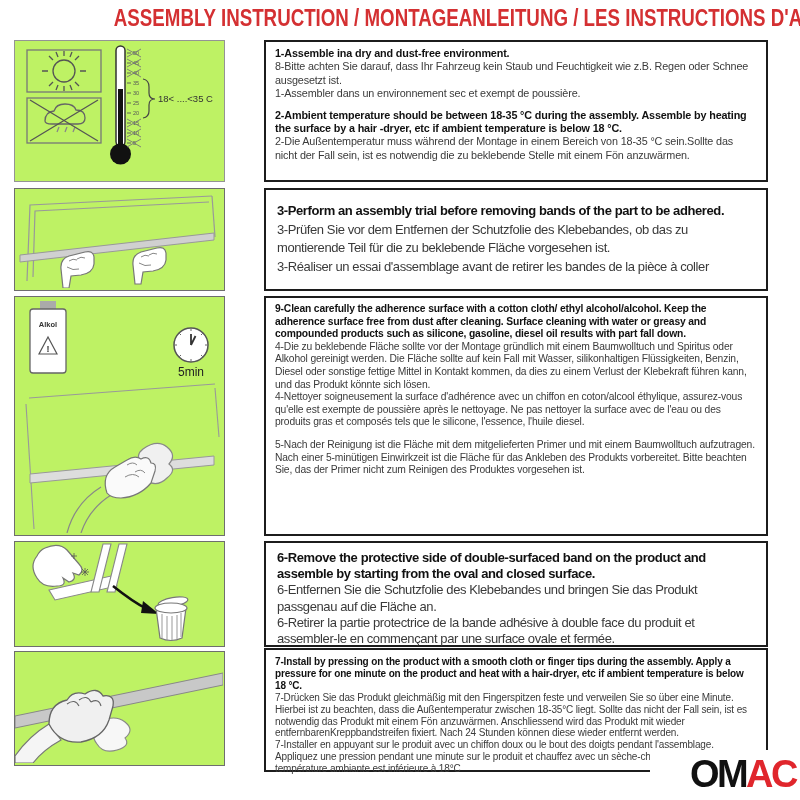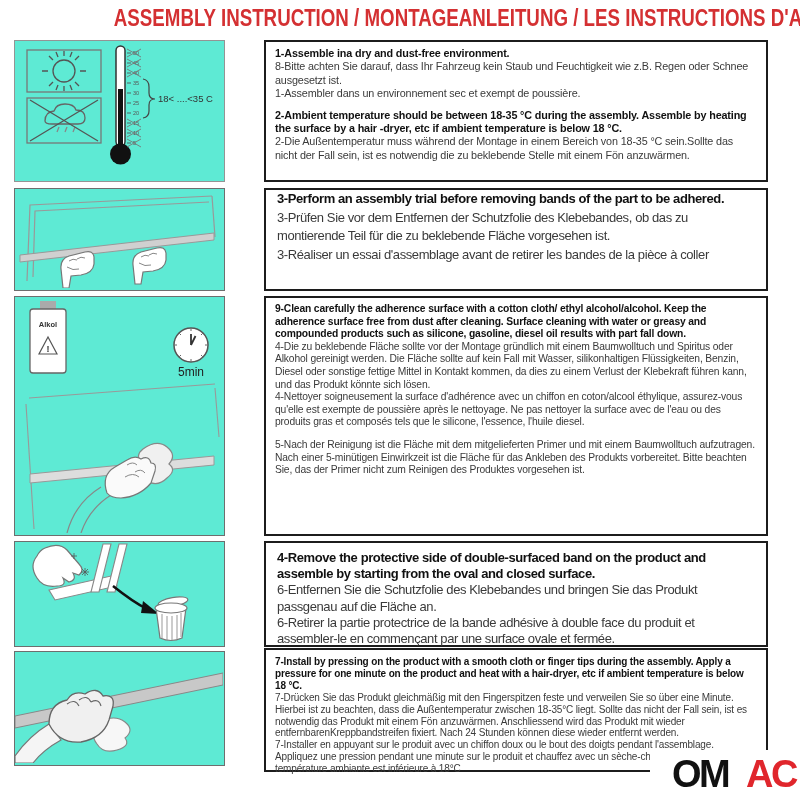--- a/index.html
+++ b/index.html
@@ -1,47 +1,47 @@
 <!DOCTYPE html>
 <html><head>
 <meta charset="utf-8">
 <style>
   html,body{margin:0;padding:0;background:#fff;}
   .sheet{position:relative;width:800px;height:800px;background:#fff;overflow:hidden;
          font-family:"Liberation Sans",sans-serif;color:#2b2b2b;}
   .title-wrap{position:absolute;top:4px;left:0;width:800px;text-align:center;}
   .title{display:inline-block;white-space:nowrap;font-size:24px;font-weight:bold;
          color:#d43032;transform:scaleX(0.78);transform-origin:center;letter-spacing:0px;}
-  .lp{position:absolute;left:14px;width:211px;background:#5eead4;box-sizing:border-box;
+  .lp{position:absolute;left:14px;width:211px;background:#bef264;box-sizing:border-box;
       border:1.5px solid #6e6e6e;}
   .lp.gray{border-color:#949494;}
   .rp{position:absolute;left:232px;width:504px;background:#fff;box-sizing:border-box;
       border:2px solid #1c1c1c;padding:5px 9px 0 9px;margin-left:32px;}
   .rp p{margin:0;letter-spacing:-0.15px;}
   .en{font-weight:bold;color:#111;}
   .de,.fr{color:#3a3a3a;}
   .gap8{height:8px;} .gap10{height:10px;}
   #rp1{top:40px;height:142px;font-size:10.8px;line-height:13.4px;}
-  #rp2{top:188px;height:103px;font-size:13px;line-height:18.6px;padding-top:0;padding-left:11px;}
+  #rp2{top:188px;height:103px;font-size:13px;line-height:18.6px;padding-top:12px;padding-left:11px;}
   #rp2 p{letter-spacing:-0.4px;}
   #rp3{top:296px;height:240px;font-size:10.3px;line-height:12.6px;}
   #rp4{top:541px;height:106px;font-size:13px;line-height:16.2px;padding-top:7px;padding-left:11px;}
   #rp4 p{letter-spacing:-0.4px;}
   #rp5{top:648px;height:124px;font-size:10px;line-height:11.9px;padding-top:6px;}
   #lp1{top:40px;height:142px;}
   #lp2{top:188px;height:103px;}
   #lp3{top:296px;height:240px;}
   #lp4{top:541px;height:106px;}
   #lp5{top:651px;height:115px;}
   svg{display:block;}
   svg text{font-family:"Liberation Sans",sans-serif;}
   .logo{position:absolute;left:650px;top:750px;width:150px;height:48px;background:#fff;
         display:flex;align-items:center;justify-content:flex-end;padding-right:4px;
         box-sizing:border-box;z-index:5;}
-  .logo span{font-size:38px;font-weight:bold;letter-spacing:-2.5px;line-height:38px;margin-left:18px;}
+  .logo span{font-size:38px;font-weight:bold;letter-spacing:-2.5px;line-height:38px;}
   .logo .lb{color:#111;} .logo .lr{color:#e0262c;}
 </style>
 </head>
 <body>
 
 <div class="sheet">
 
   <div class="title-wrap">
     <span class="title">ASSEMBLY INSTRUCTION / MONTAGEANLEITUNG / LES INSTRUCTIONS D'ASSEMBLAGE</span>
   </div>
@@ -179,21 +179,21 @@
       </g>
       <g fill="#fff" stroke="#777" stroke-width="1.2">
         <ellipse cx="158" cy="60" rx="15" ry="4.5" transform="rotate(-10 158 60)"></ellipse>
         <path d="M141,66 L145,96 Q156,101 167,96 L171,66"></path>
         <ellipse cx="156" cy="66" rx="16" ry="5"></ellipse>
         <path d="M147,72 V96 M152,74 V98 M157,74 V98 M162,73 V97 M166,71 V95" stroke="#999" stroke-width="1"></path>
       </g>
     </svg>
   </div>
   <div class="rp" id="rp4">
-    <p class="en">4-Remove the protective side of double-surfaced band on the product and assemble by starting from the oval and closed surface.</p>
+    <p class="en">6-Remove the protective side of double-surfaced band on the product and assemble by starting from the oval and closed surface.</p>
     <p class="de">6-Entfernen Sie die Schutzfolie des Klebebandes und bringen Sie das Produkt passgenau auf die Fläche an.</p>
     <p class="fr">6-Retirer la partie protectrice de la bande adhésive à double face du produit et assembler-le en commençant par une surface ovale et fermée.</p>
   </div>
 
   <div class="lp" id="lp5">
     <svg viewBox="0 0 208 111" width="208" height="111">
       <polygon points="0,64 208,21 208,33 0,76" fill="#c8c8c8" stroke="#888" stroke-width="1"></polygon>
       <path d="M0,104 Q14,84 34,72 L46,88 Q28,98 18,111 L0,111 Z" fill="#f5f5f5" stroke="#777" stroke-width="1.2"></path>
       <g>
         <path d="M84,70 q16,-8 26,0 q10,8 0,16 q6,8 -8,12 q-14,4 -20,-6 q-8,-10 2,-22 z" fill="#f7f7f7" stroke="#888" stroke-width="1.1"></path>

